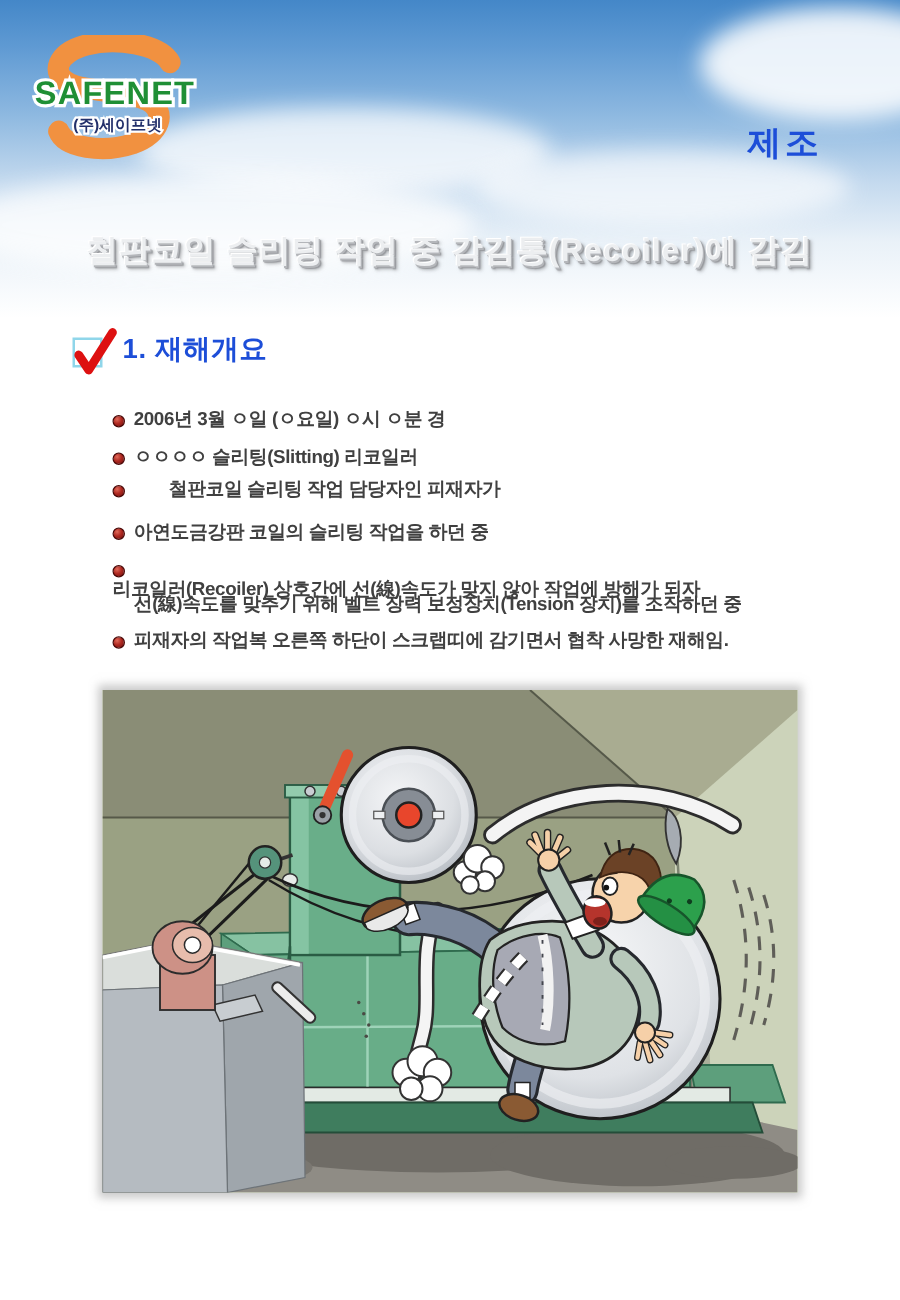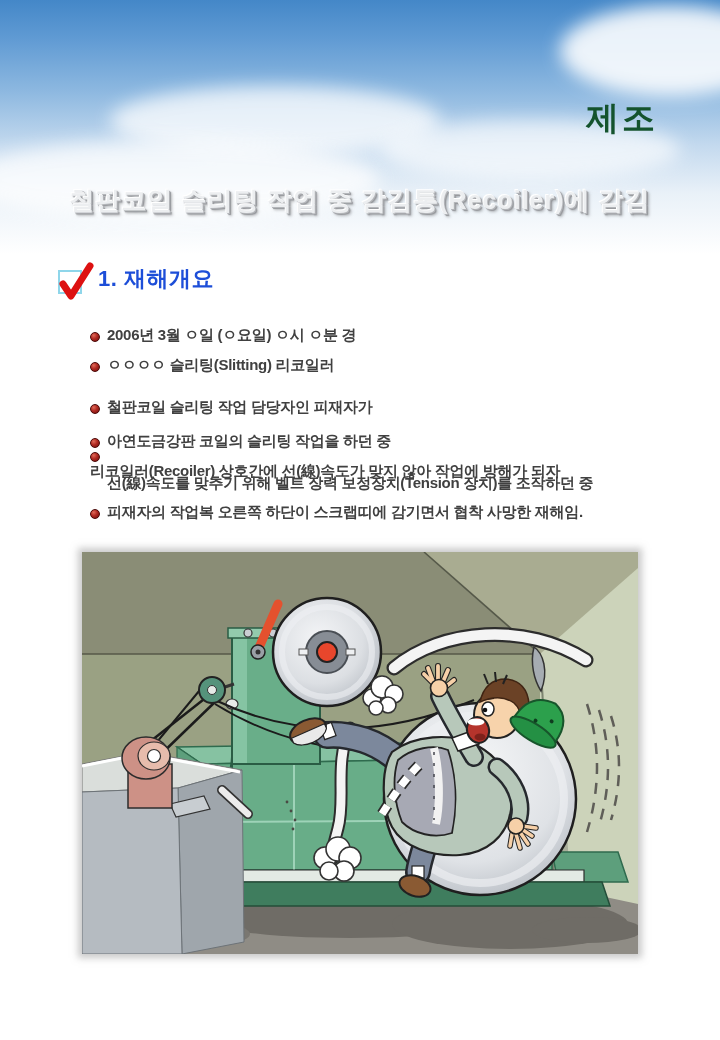--- a/index.html
+++ b/index.html
@@ -20,21 +20,21 @@
   .cloud.c2 { left:110px; top:86px; width:330px; height:70px; opacity:.8; }
   .cloud.c3 { left:380px; top:120px; width:300px; height:60px; opacity:.7; }
   .cloud.c4 { left:-40px; top:140px; width:420px; height:80px; opacity:.8; }
 
   
   .logo { position:absolute; left:24px; top:28px; width:140px; height:100px; }
 
   
   .category {
     position:absolute; right:62px; top:96px;
-    font-size:33px; font-weight:bold; letter-spacing:3px; color:#14532d;
+    font-size:27px; font-weight:bold; letter-spacing:3px; color:#1d4ed8;
   }
   .main-title {
     position:absolute; left:0; top:184px; width:720px; text-align:center;
     font-size:25px; font-weight:bold; letter-spacing:1px;
     color:#eceef0;
     text-shadow:-1px -1px 0 #ffffff, 1px 1px 0 #b4b6ba, 2px 2px 1px #95979b, 3px 3px 3px rgba(120,122,126,.55);
     white-space:nowrap;
   }
 
   
@@ -51,21 +51,21 @@
   
   .bullets { position:absolute; left:90px; top:322px; width:612px; }
   .bullet-row { position:absolute; left:0; display:flex; align-items:flex-start; white-space:nowrap; }
   .dot {
     flex:0 0 auto; width:10px; height:10px; border-radius:50%; margin:6px 7px 0 0;
     background:radial-gradient(circle at 34% 30%, #e06a5a 0%, #b02a22 45%, #6e0e0c 100%);
     border:1px solid #4a0807;
   }
   .dot.hidden { visibility:hidden; }
   .bullet-text { font-size:15px; font-weight:bold; color:#404040; letter-spacing:-0.3px; }
-  .r1{top:4px;} .r2{top:34px;} .r3{top:76px;} .r4{top:110px;justify-content:flex-end;} .r5{top:124px;flex-direction:column;} .r6{top:152px;} .r7{top:181px;}
+  .r1{top:4px;} .r2{top:34px;} .r3{top:60px;gap:28px;} .r4{top:94px;justify-content:flex-end;} .r5{top:124px;flex-direction:column;} .r6{top:152px;} .r7{top:181px;}
 
   
   .illus {
     position:absolute; left:82px; top:552px; width:556px; height:402px;
     box-shadow:0 0 7px 4px rgba(150,150,150,.5);
     background:#ccd3ba;
   }
   .illus svg { display:block; }
 </style>
 </head>
@@ -73,20 +73,27 @@
 
 <div id="page">
 
   <div class="sky">
     <div class="cloud c1"></div>
     <div class="cloud c2"></div>
     <div class="cloud c3"></div>
     <div class="cloud c4"></div>
   </div>
 
+  <div class="logo">
+    <svg width="140" height="100" viewBox="0 0 140 100">
+      <path d="M112,22 C104,7 68,2 45,8 C22,14 15,31 32,39 C47,46 80,44 95,53 C110,62 104,79 82,87 C58,95 28,90 23,77" fill="none" stroke="#f19140" stroke-width="17" stroke-linecap="round"></path>
+      <text x="68" y="55" text-anchor="middle" font-size="26" font-weight="bold" fill="#1f8f35" stroke="#ffffff" stroke-width="5" paint-order="stroke" letter-spacing="1">SAFENET</text>
+      <text x="70" y="76" text-anchor="middle" font-size="12.5" font-weight="bold" fill="#23306b" stroke="#ffffff" stroke-width="3.5" paint-order="stroke">(주)세이프넷</text>
+    </svg>
+  </div>
 
   <div class="category">제조</div>
 
   <div class="main-title">철판코일 슬리팅 작업 중 감김통(Recoiler)에 감김</div>
 
   <div class="section">
     <div class="checkbox">
       <svg width="40" height="44" viewBox="0 0 40 44">
         <path d="M5,24 L13,36 L32,6" fill="none" stroke="#dd1111" stroke-width="7" stroke-linecap="round" stroke-linejoin="round"></path>
       </svg>

